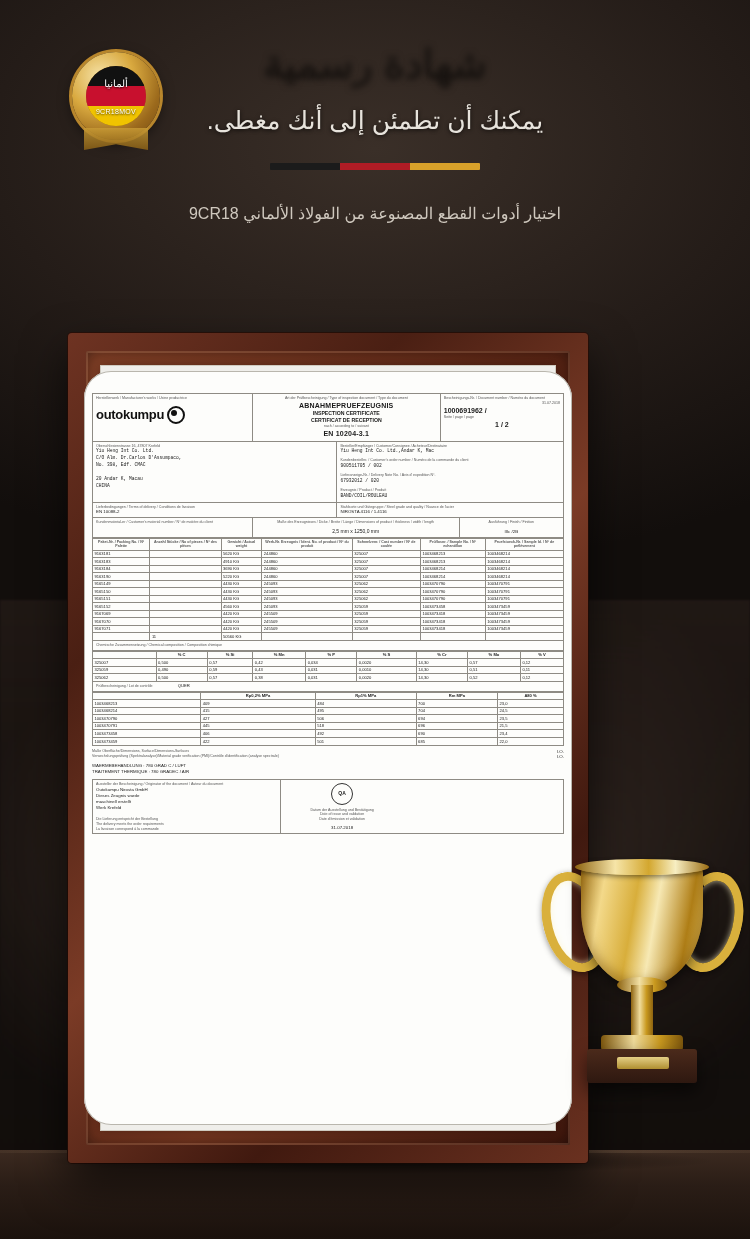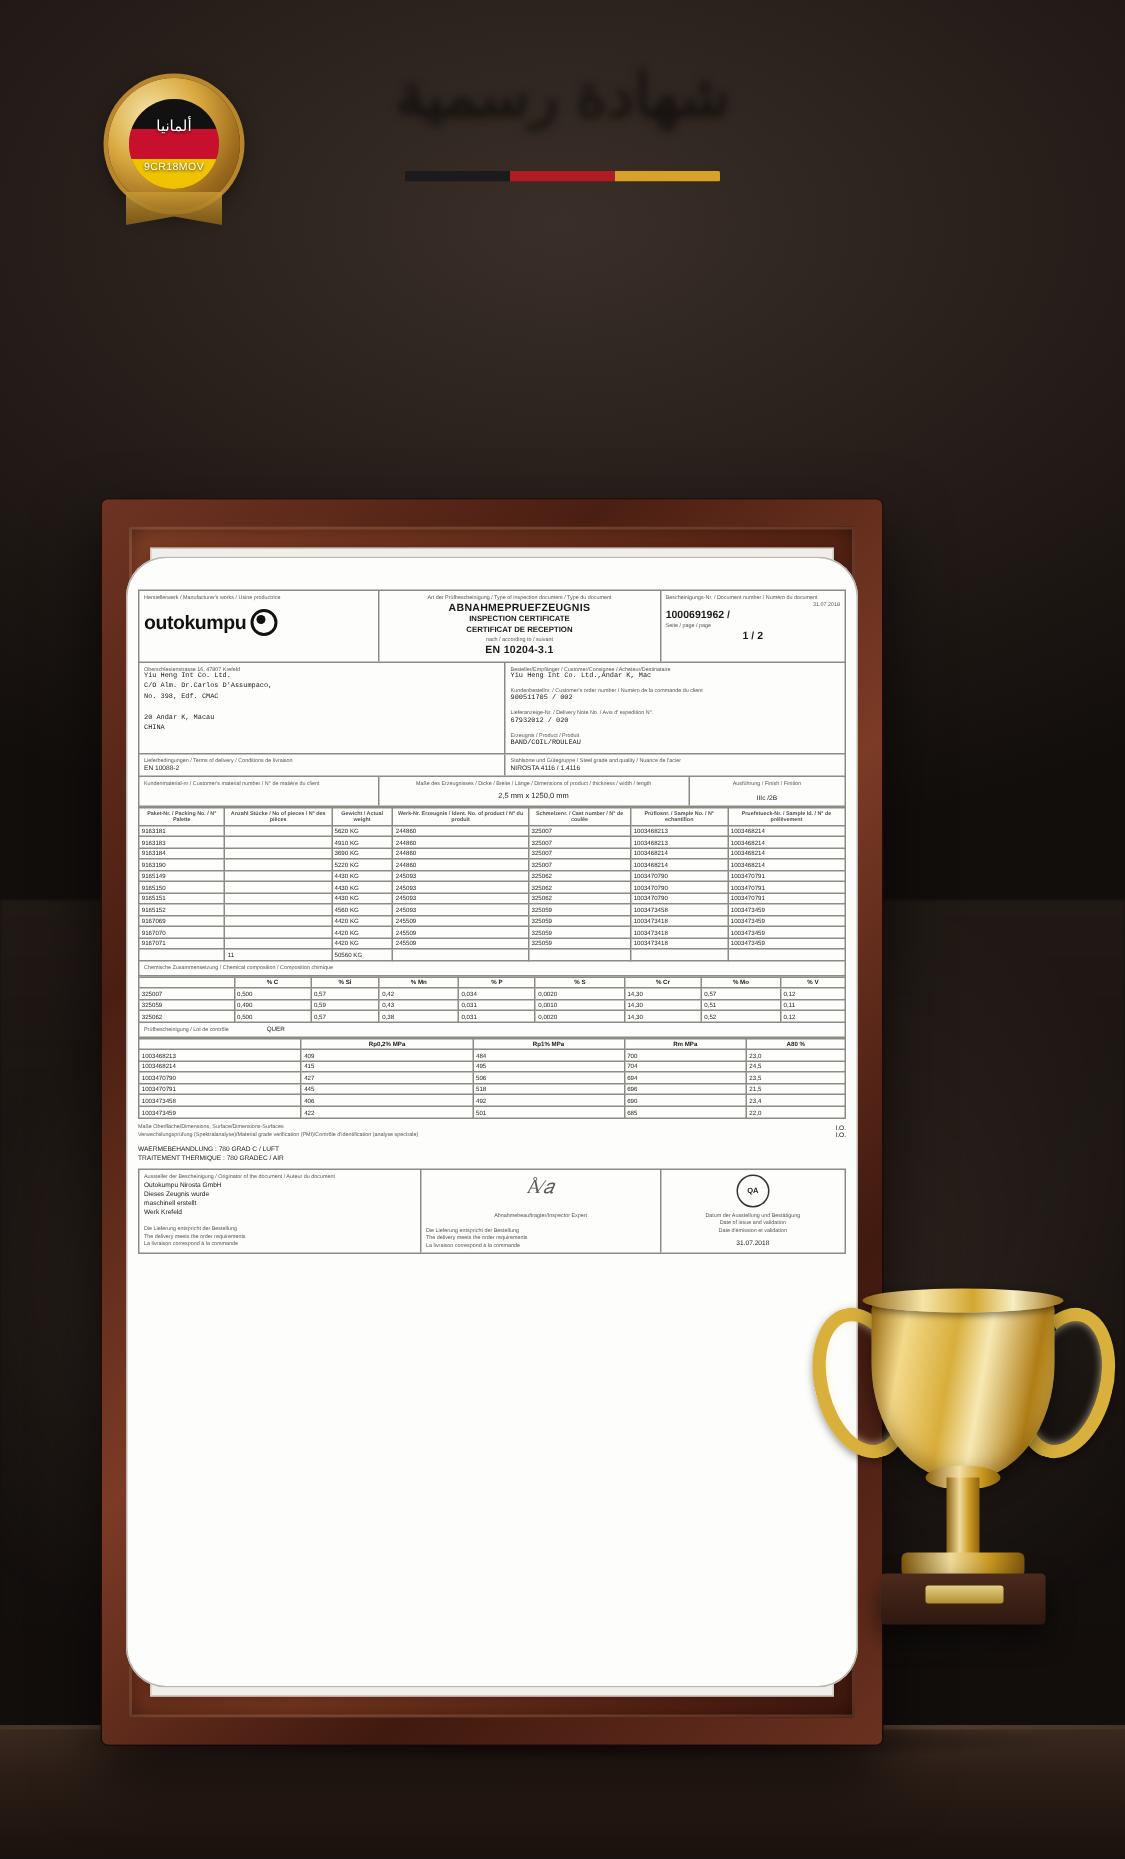--- a/index.html
+++ b/index.html
@@ -198,28 +198,30 @@
         <div class="flag-b"></div>
         <div class="flag-r"></div>
         <div class="flag-y"></div>
       </div>
       <div class="medal-txt">ألمانيا</div>
       <div class="medal-txt2">9CR18MOV</div>
     </div>
     <div class="medal-ribbon"></div>
 
     <h1 class="title">شهادة رسمية</h1>
+    <h2 class="subtitle">يمكنك أن تطمئن إلى أنك مغطى.</h2>
 
     <div class="flagbar">
       <i class="fb-black"></i>
       <i class="fb-red"></i>
       <i class="fb-gold"></i>
     </div>
 
     <div class="desc">
+      <p>اختيار أدوات القطع المصنوعة من الفولاذ الألماني 9CR18</p>
     </div>
   </header>
 
   <div class="shadow-floor"></div>
 
   <div class="frame-wrap">
     <div class="frame-outer"></div>
     <div class="frame-bevel"></div>
     <div class="frame-mat"></div>
 
@@ -550,27 +552,20 @@
         <div class="c1" style="width:40%">
           <div class="tiny">Aussteller der Bescheinigung / Originator of the document / Auteur du document</div>
           <div>Outokumpu Nirosta GmbH</div>
           <div>Dieses Zeugnis wurde</div>
           <div>maschinell erstellt</div>
           <div>Werk Krefeld</div>
           <div class="tiny" style="margin-top:6px;white-space:pre-line">Die Lieferung entspricht der Bestellung
 The delivery meets the order requirements
 La livraison correspond à la commande</div>
         </div>
-        <div class="c2" style="width:34%">
-          <div class="scribble sign">Å⁄𝑎</div>
-          <div class="tiny">Abnahmebeauftragter/Inspector Expert</div>
-          <div class="tiny" style="margin-top:5px;white-space:pre-line;text-align:left">Die Lieferung entspricht der Bestellung
-The delivery meets the order requirements
-La livraison correspond à la commande</div>
-        </div>
         <div class="c3" style="width:26%;display:flex;flex-direction:column;align-items:center;justify-content:center;gap:3px">
           <div class="qa">QA</div>
           <div class="tiny" style="white-space:pre-line;text-align:center">Datum der Ausstellung und Bestätigung
 Date of issue and validation
 Date d'émission et validation</div>
           <div>31.07.2018</div>
         </div>
       </div>
 
     </div>

